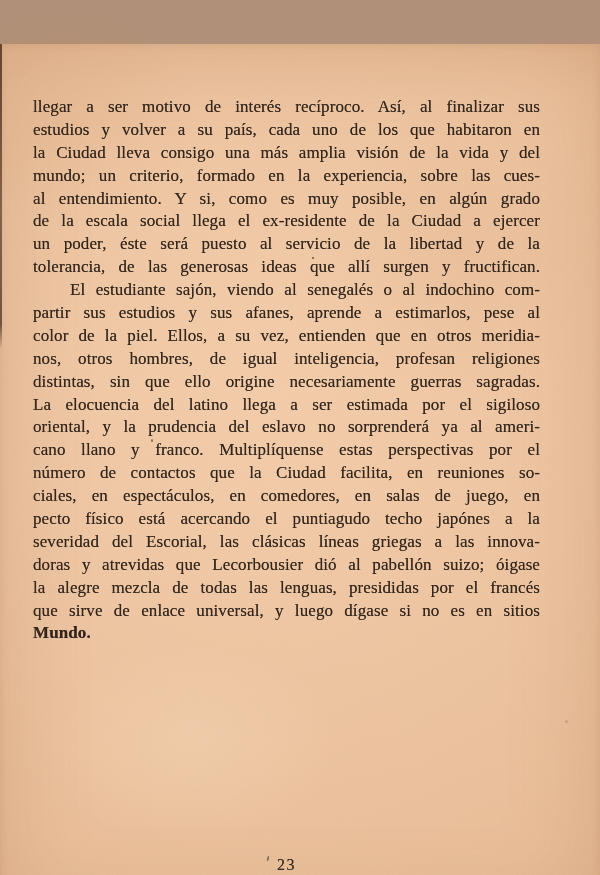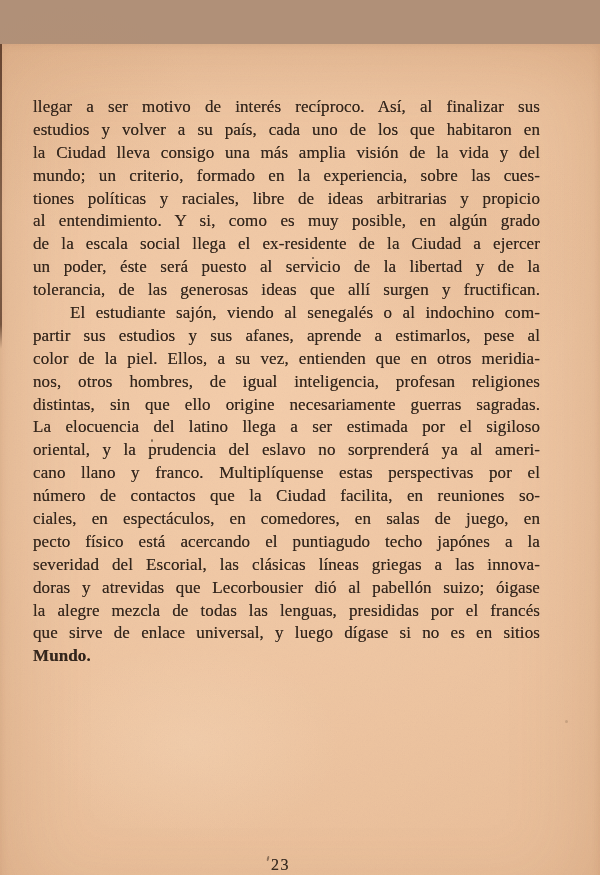--- a/index.html
+++ b/index.html
@@ -43,21 +43,21 @@
     overflow: hidden;
     text-align: justify;
     text-align-last: justify;
     text-justify: inter-word;
     white-space: normal;
   }
   .line.indent { padding-left: 37px; }
   .line.para-end { text-align-last: left; font-weight: bold; }
 
   .pageno {
-    position: absolute; left: 27px; top: 812px; width: 507px;
+    position: absolute; left: 33px; top: 812px; width: 507px;
     text-align: center;
     font-family: "Liberation Serif", "DejaVu Serif", serif;
     font-size: 16px; line-height: 18px;
     letter-spacing: 1.5px;
     color: #382b21;
     text-shadow: 0 0 0.5px rgba(51,38,29,0.6);
   }
 
   
   .edge-strip {
@@ -85,21 +85,20 @@
 <div class="page">
   <div class="blotch b1"></div>
   <div class="blotch b2"></div>
   <div class="blotch b3"></div>
 
   <div class="textblock">
     <div class="line">llegar a ser motivo de interés recíproco. Así, al finalizar sus</div>
     <div class="line">estudios y volver a su país, cada uno de los que habitaron en</div>
     <div class="line">la Ciudad lleva consigo una más amplia visión de la vida y del</div>
     <div class="line">mundo; un criterio, formado en la experiencia, sobre las cues-</div>
-    <div class="line">tiones políticas y raciales, libre de ideas arbitrarias y propicio</div>
     <div class="line">al entendimiento. Y si, como es muy posible, en algún grado</div>
     <div class="line">de la escala social llega el ex-residente de la Ciudad a ejercer</div>
     <div class="line">un poder, éste será puesto al servicio de la libertad y de la</div>
     <div class="line">tolerancia, de las generosas ideas que allí surgen y fructifican.</div>
     <div class="line indent">El estudiante sajón, viendo al senegalés o al indochino com-</div>
     <div class="line">partir sus estudios y sus afanes, aprende a estimarlos, pese al</div>
     <div class="line">color de la piel. Ellos, a su vez, entienden que en otros meridia-</div>
     <div class="line">nos, otros hombres, de igual inteligencia, profesan religiones</div>
     <div class="line">distintas, sin que ello origine necesariamente guerras sagradas.</div>
     <div class="line">La elocuencia del latino llega a ser estimada por el sigiloso</div>

